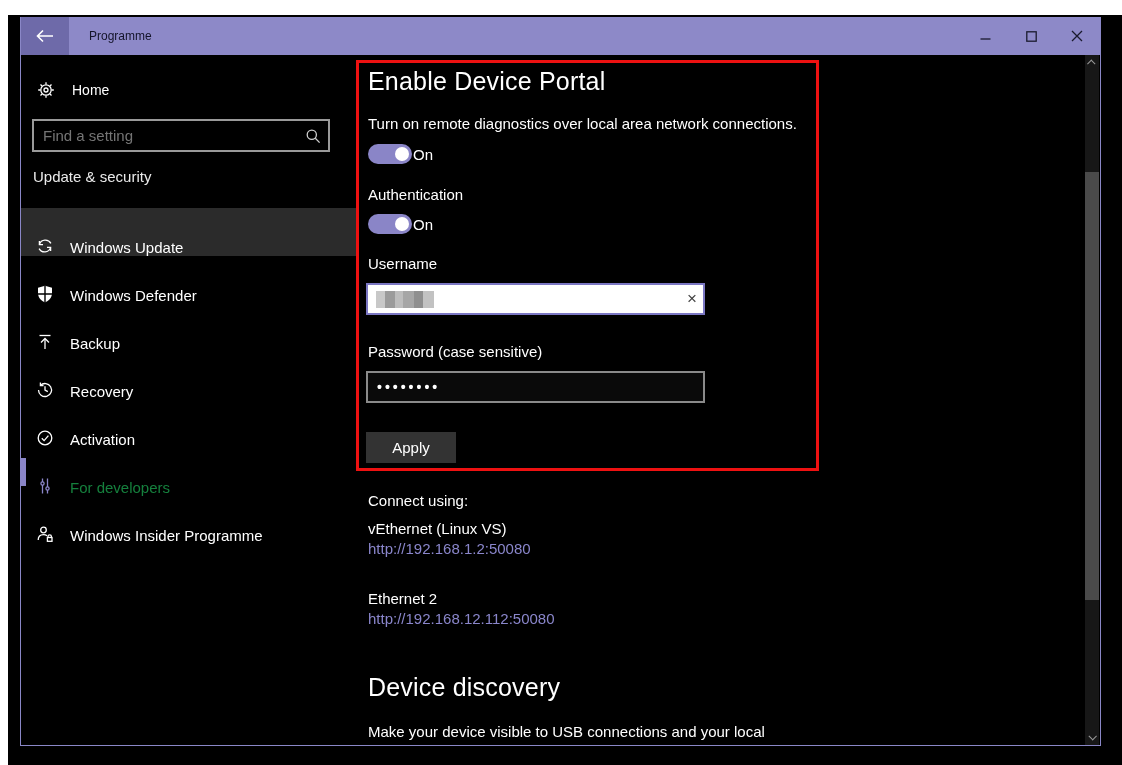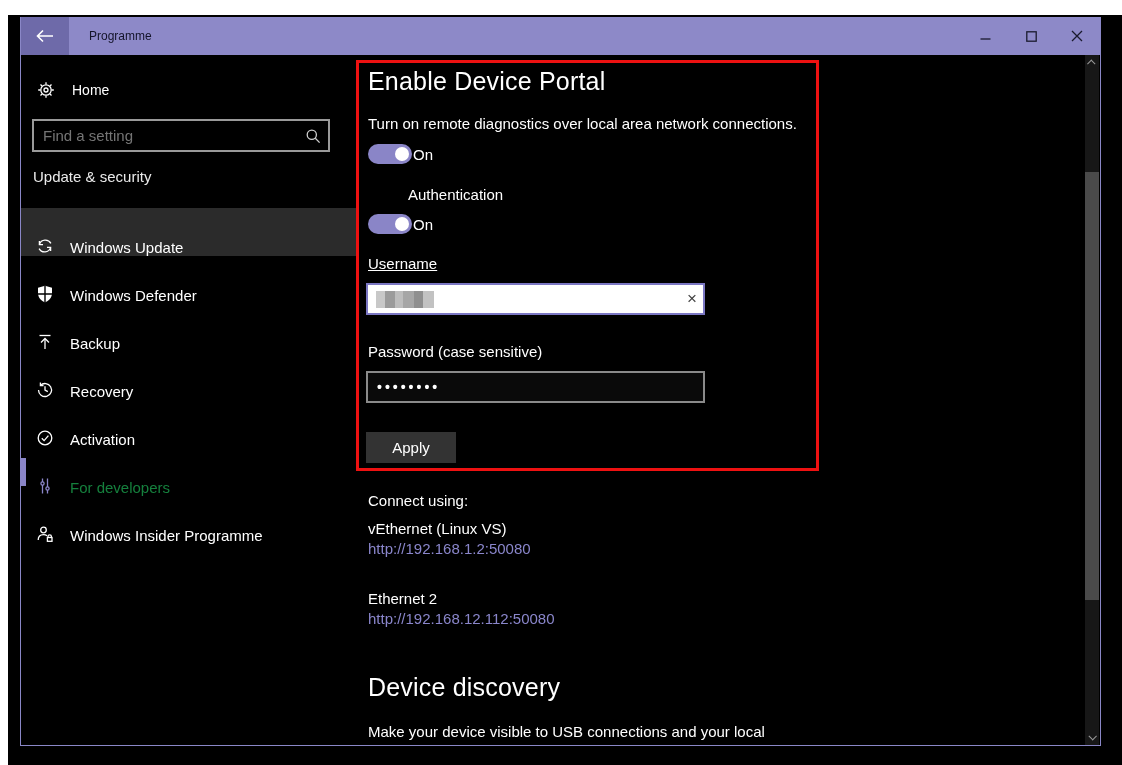--- a/index.html
+++ b/index.html
@@ -235,30 +235,30 @@
 
         <div class="abs body-txt" style="left:347px; top:60px;">Turn on remote diagnostics over local area network connections.</div>
 
         <div class="abs toggle" style="left:347px; top:89px;">
           <span class="toggle-pill">
               <span class="toggle-knob"></span>
             </span>
           <span class="toggle-state">On</span>
         </div>
 
-        <div class="abs body-txt" style="left:347px; top:131px;margin-left:40px;">Authentication</div>
+        <div class="abs body-txt" style="left:347px; top:131px;">Authentication</div>
 
         <div class="abs toggle" style="left:347px; top:159px;">
           <span class="toggle-pill">
               <span class="toggle-knob"></span>
             </span>
           <span class="toggle-state">On</span>
         </div>
 
-        <div class="abs body-txt" style="left:347px; top:200px;text-decoration:underline;">Username</div>
+        <div class="abs body-txt" style="left:347px; top:200px;">Username</div>
 
         <div class="username-input">
           <span class="redacted">
             <span style="width:9px;background:#c8c8c8;"></span>
               <span style="width:10px;background:#9b9b9b;"></span>
               <span style="width:8px;background:#bdbdbd;"></span>
               <span style="width:11px;background:#a6a6a6;"></span>
               <span style="width:9px;background:#8f8f8f;"></span>
               <span style="width:11px;background:#c2c2c2;"></span>
           </span>

